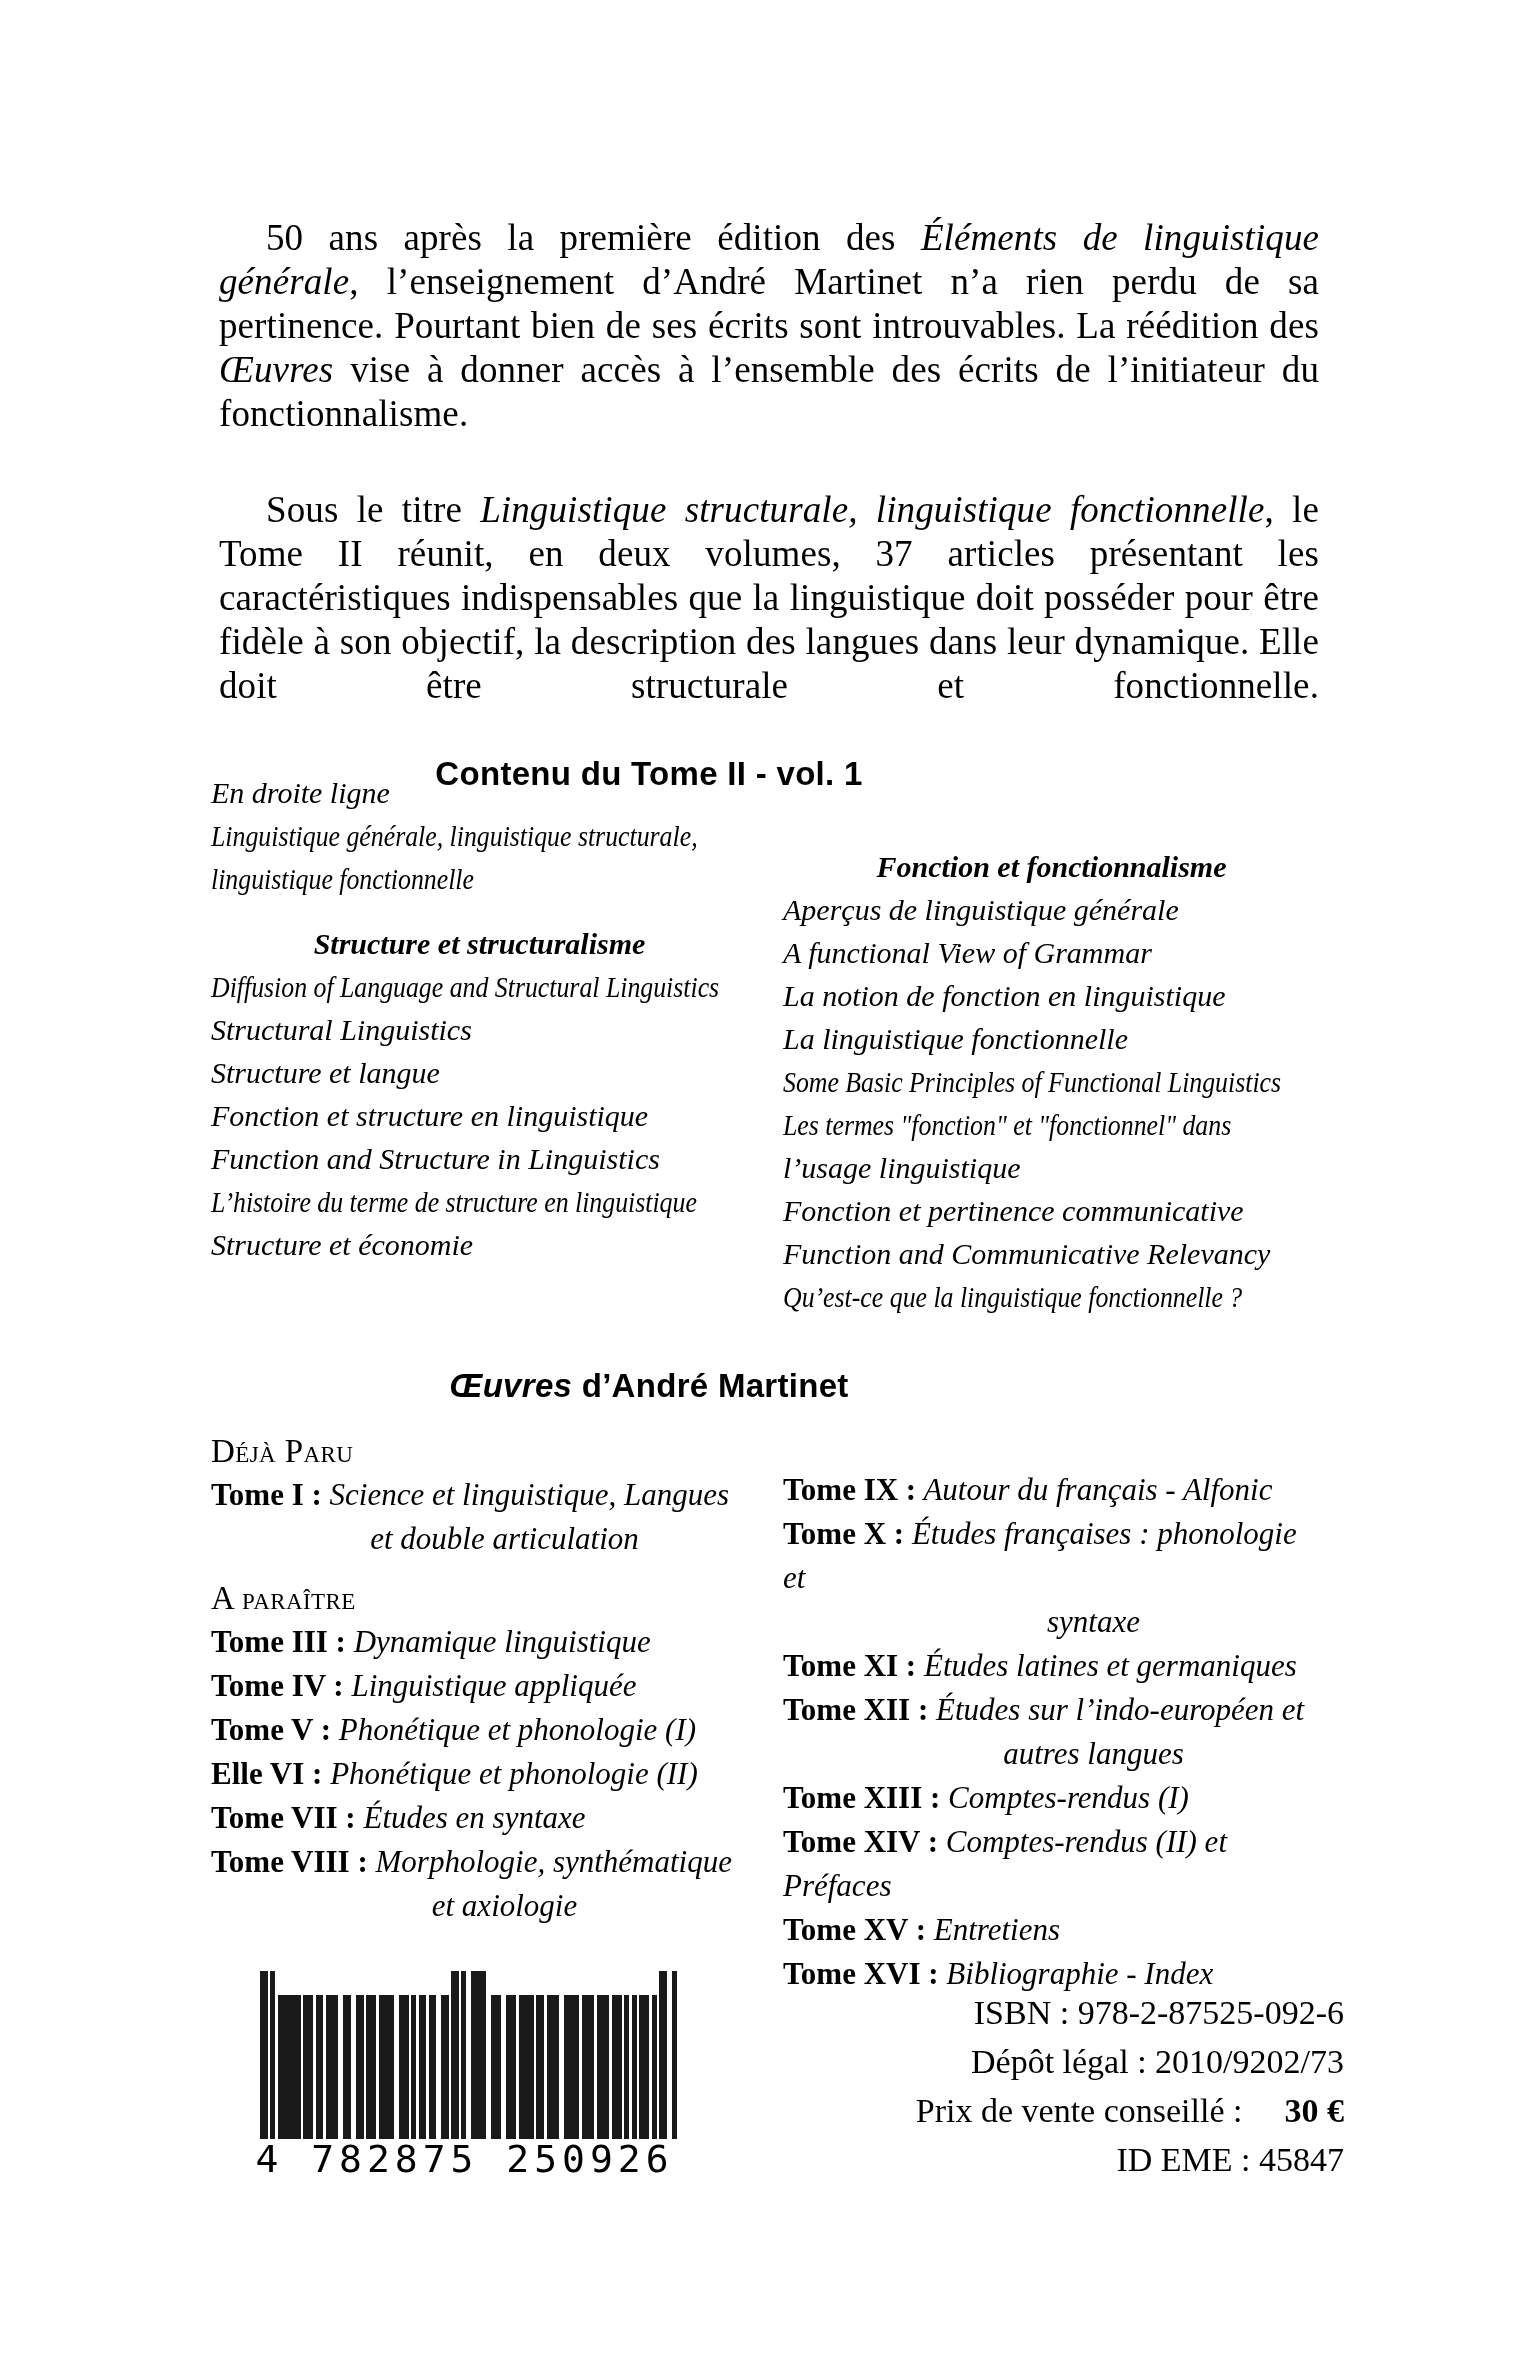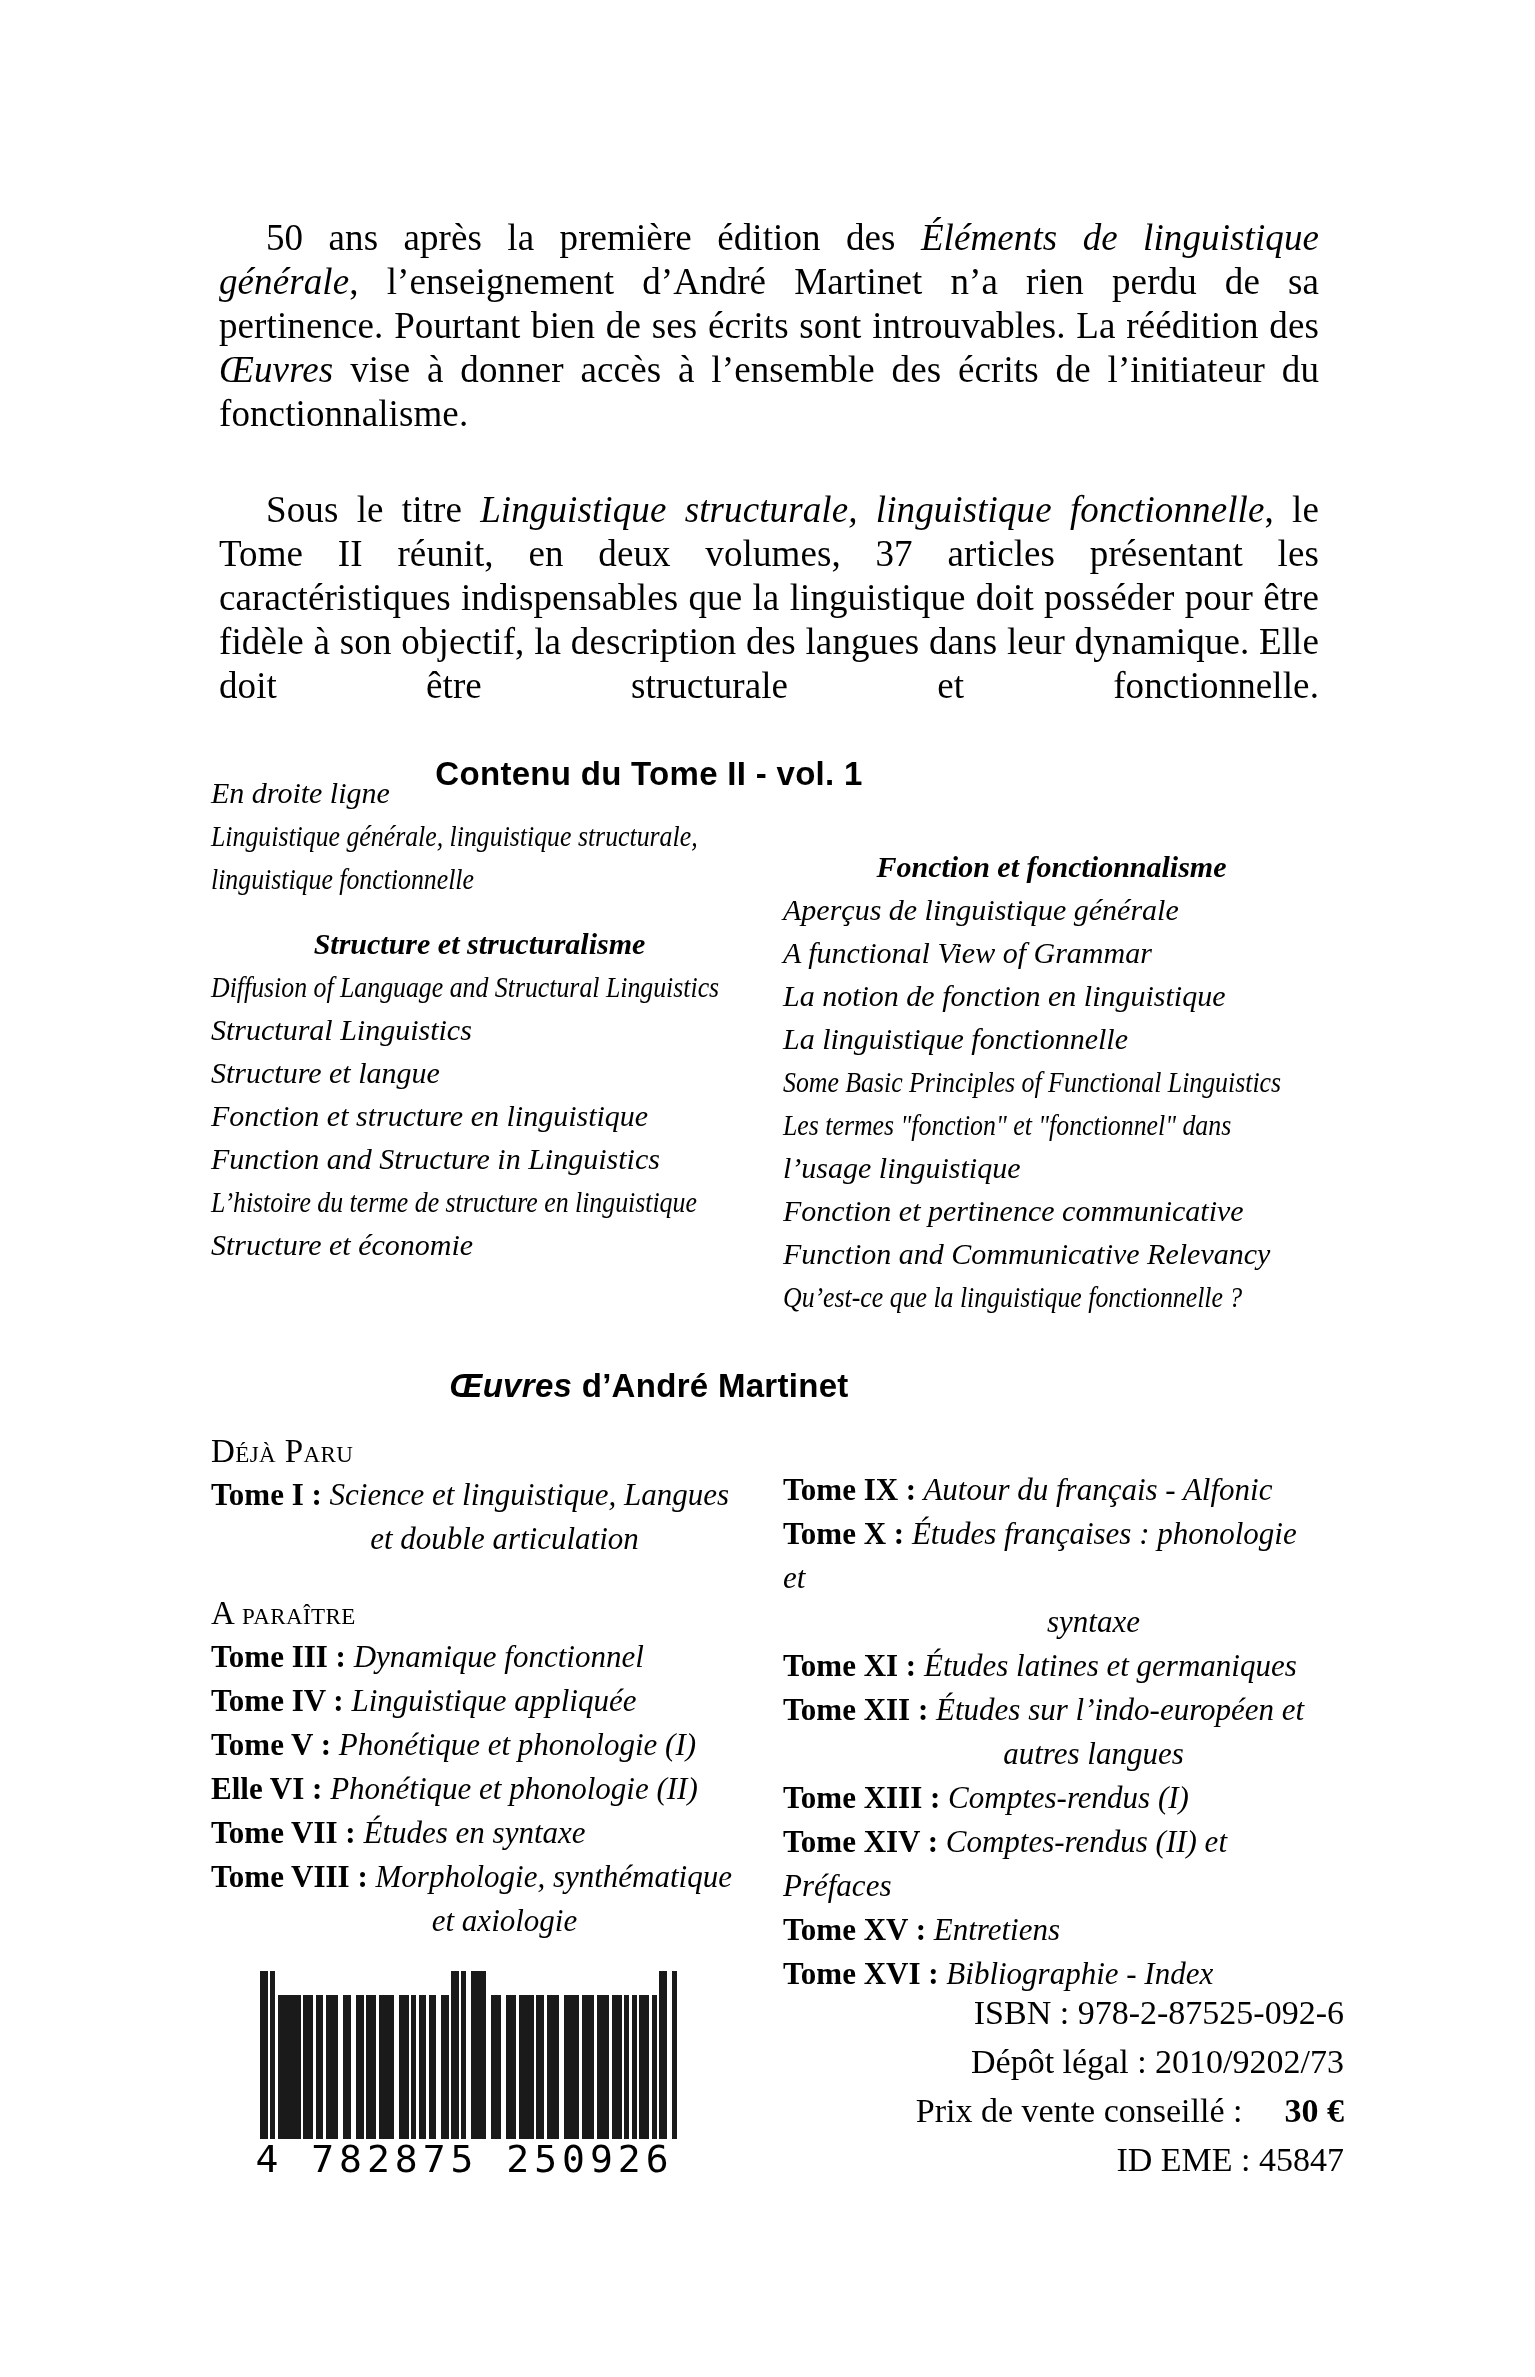--- a/index.html
+++ b/index.html
@@ -119,21 +119,21 @@
     font-size: 31px;
     line-height: 44px;
   }
   .tomes .col.right { padding-top: 54px; }
   .smallcaps {
     font-variant: small-caps;
     font-size: 33px;
     letter-spacing: 0.4px;
     margin-top: 15px;
   }
-  .smallcaps.second { margin-top: 30px; }
+  .smallcaps.second { margin-top: 15px; }
   .tome-row .tome-label {
     font-weight: bold;
   }
   .tome-row .tome-title {
     font-style: italic;
   }
   .tome-row { margin: 0; }
   .tome-cont {
     font-style: italic;
     text-align: center;
@@ -234,21 +234,21 @@
   <div class="tomes">
 
     <div class="col left">
       <div class="smallcaps">Déjà Paru</div>
 
       <div class="tome-row"><span class="tome-label">Tome I :</span><span class="tome-title"> Science et linguistique, Langues</span></div>
       <div class="tome-cont">et double articulation</div>
 
       <div class="smallcaps second">A paraître</div>
 
-      <div class="tome-row"><span class="tome-label">Tome III :</span><span class="tome-title"> Dynamique fonctionnel</span></div>
+      <div class="tome-row"><span class="tome-label">Tome III :</span><span class="tome-title"> Dynamique linguistique</span></div>
       <div class="tome-row"><span class="tome-label">Tome IV :</span><span class="tome-title"> Linguistique appliquée</span></div>
       <div class="tome-row"><span class="tome-label">Tome V :</span><span class="tome-title"> Phonétique et phonologie (I)</span></div>
       <div class="tome-row"><span class="tome-label">Elle VI :</span><span class="tome-title"> Phonétique et phonologie (II)</span></div>
       <div class="tome-row"><span class="tome-label">Tome VII :</span><span class="tome-title"> Études en syntaxe</span></div>
       <div class="tome-row"><span class="tome-label">Tome VIII :</span><span class="tome-title"> Morphologie, synthématique</span></div>
       <div class="tome-cont">et axiologie</div>
     </div>
 
     <div class="col right">
       <div class="tome-row"><span class="tome-label">Tome IX :</span><span class="tome-title"> Autour du français - Alfonic</span></div>

